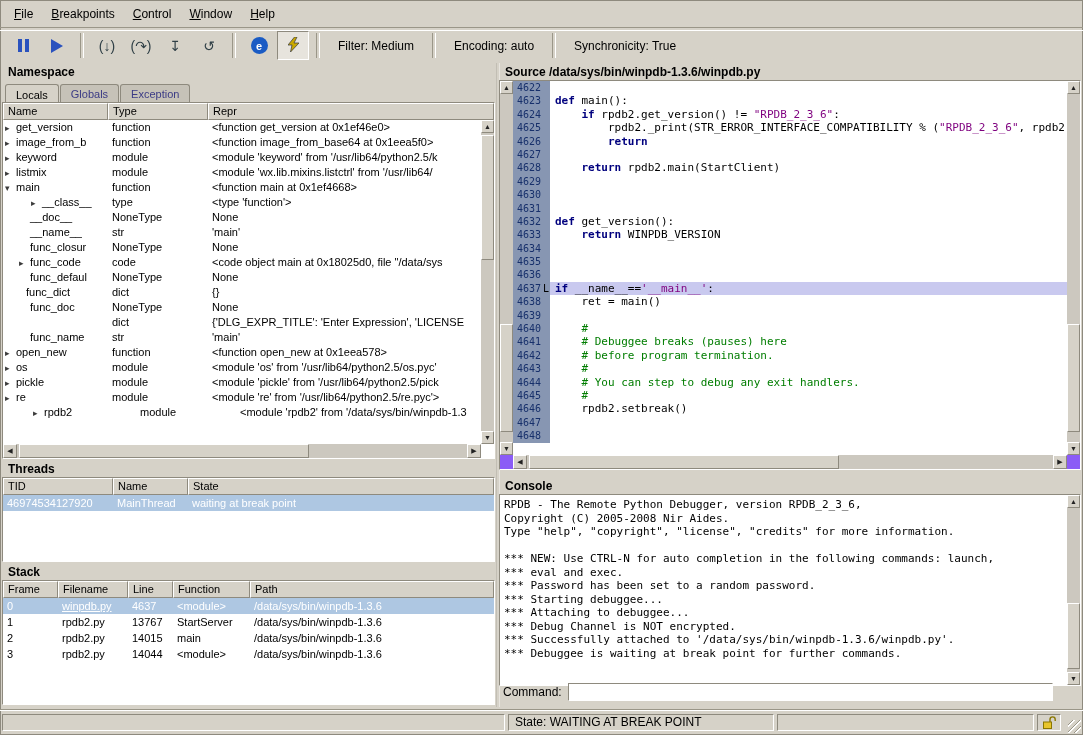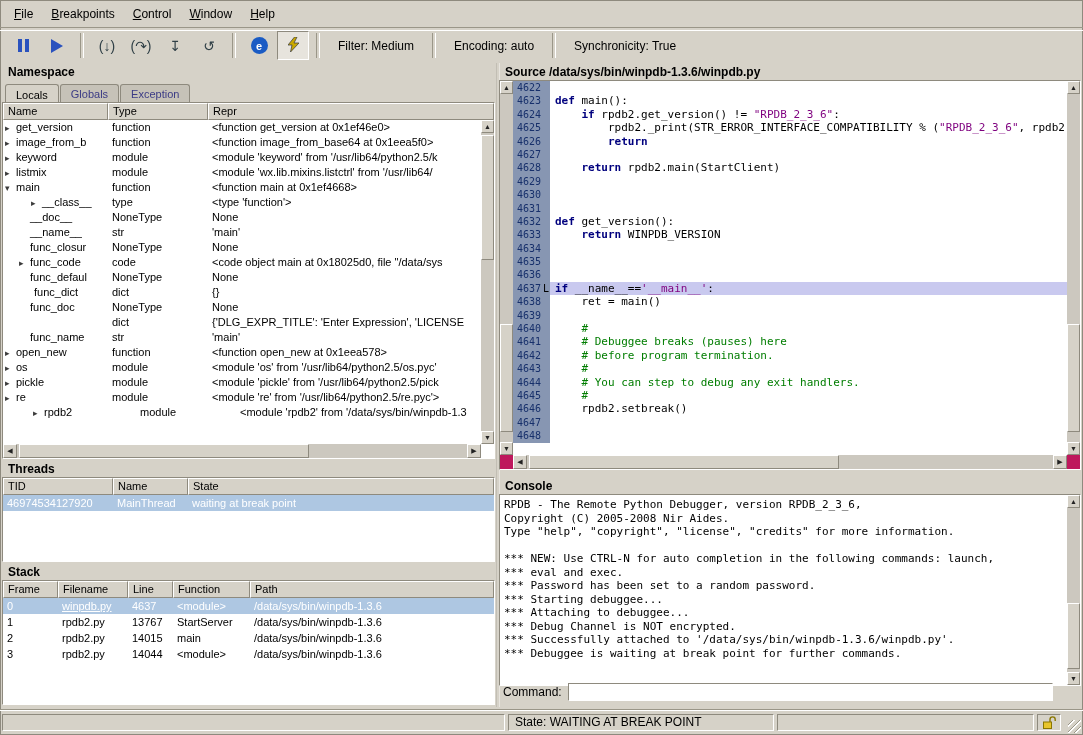--- a/index.html
+++ b/index.html
@@ -54,21 +54,21 @@
   .hscroll{position:absolute;height:14px;background:#ccc8bf;display:flex;flex-direction:row;box-sizing:border-box}
   .sb-btn{background:#d6d2c8;border:1px solid;border-color:#ffffff #8e8a7e #8e8a7e #ffffff;font-size:7px;color:#222;display:flex;align-items:center;justify-content:center;box-sizing:border-box}
   .vscroll .sb-btn{height:13px;width:13px}
   .hscroll .sb-btn{width:14px;height:14px}
   .sb-track{flex:1;position:relative}
   .sb-thumb{position:absolute;background:#d6d2c8;border:1px solid;border-color:#ffffff #8e8a7e #8e8a7e #ffffff;box-sizing:border-box}
   .vscroll .sb-thumb{left:0;right:0}
   .hscroll .sb-thumb{top:0;bottom:0}
 
   
-  #src-area{position:absolute;left:0;top:16px;right:0;bottom:0;background:#be185d}
+  #src-area{position:absolute;left:0;top:16px;right:0;bottom:0;background:#8b5cf6}
   #src-lines{position:absolute;left:13px;right:13px;top:0;bottom:14px;overflow:hidden;font-family:"DejaVu Sans Mono",monospace;font-size:11px;background:#fff}
   .src-line{display:flex;height:13.4px;line-height:13.4px}
   .gut{width:37px;flex:none;background:#8796b2;color:#17306b;text-align:right;padding-right:9px;font-size:10px;position:relative;box-sizing:border-box}
   .gut .mark{position:absolute;right:1px;top:0;color:#000;font-size:10px}
   .codeln{flex:1;padding-left:5px;white-space:pre;overflow:hidden}
   .src-line.current .codeln{background:#c9c9ef}
   .tok-kw{color:#00007e;font-weight:bold}
   .tok-st{color:#7f007f}
   .tok-cm{color:#007d00}
   .tok-pl{color:#000}
@@ -206,21 +206,21 @@
           <span class="tcell" style="width: 105px; flex: 0 0 auto; padding-left: 16px;"><span class="tree-arrow">▸</span>func_code</span>
           <span class="tcell" style="width: 100px; flex: 0 0 auto;">code</span>
           <span class="tcell" style="flex: 1 1 0%;">&lt;code object main at 0x18025d0, file "/data/sys</span>
         </div>
         <div class="trow">
           <span class="tcell" style="width: 105px; flex: 0 0 auto; padding-left: 16px;"><span class="tree-arrow"></span>func_defaul</span>
           <span class="tcell" style="width: 100px; flex: 0 0 auto;">NoneType</span>
           <span class="tcell" style="flex: 1 1 0%;">None</span>
         </div>
         <div class="trow">
-          <span class="tcell" style="width: 105px; flex: 0 0 auto; padding-left: 20px;"><span class="tree-arrow"></span>func_dict</span>
+          <span class="tcell" style="width: 105px; flex: 0 0 auto; padding-left: 12px;"><span class="tree-arrow"></span>func_dict</span>
           <span class="tcell" style="width: 100px; flex: 0 0 auto;">dict</span>
           <span class="tcell" style="flex: 1 1 0%;">{}</span>
         </div>
         <div class="trow">
           <span class="tcell" style="width: 105px; flex: 0 0 auto; padding-left: 16px;"><span class="tree-arrow"></span>func_doc</span>
           <span class="tcell" style="width: 100px; flex: 0 0 auto;">NoneType</span>
           <span class="tcell" style="flex: 1 1 0%;">None</span>
         </div>
         <div class="trow">
           <span class="tcell" style="width: 105px; flex: 0 0 auto; padding-left: 16px; margin-top: 16px;"><span class="tree-arrow">▸</span>func_global</span>

